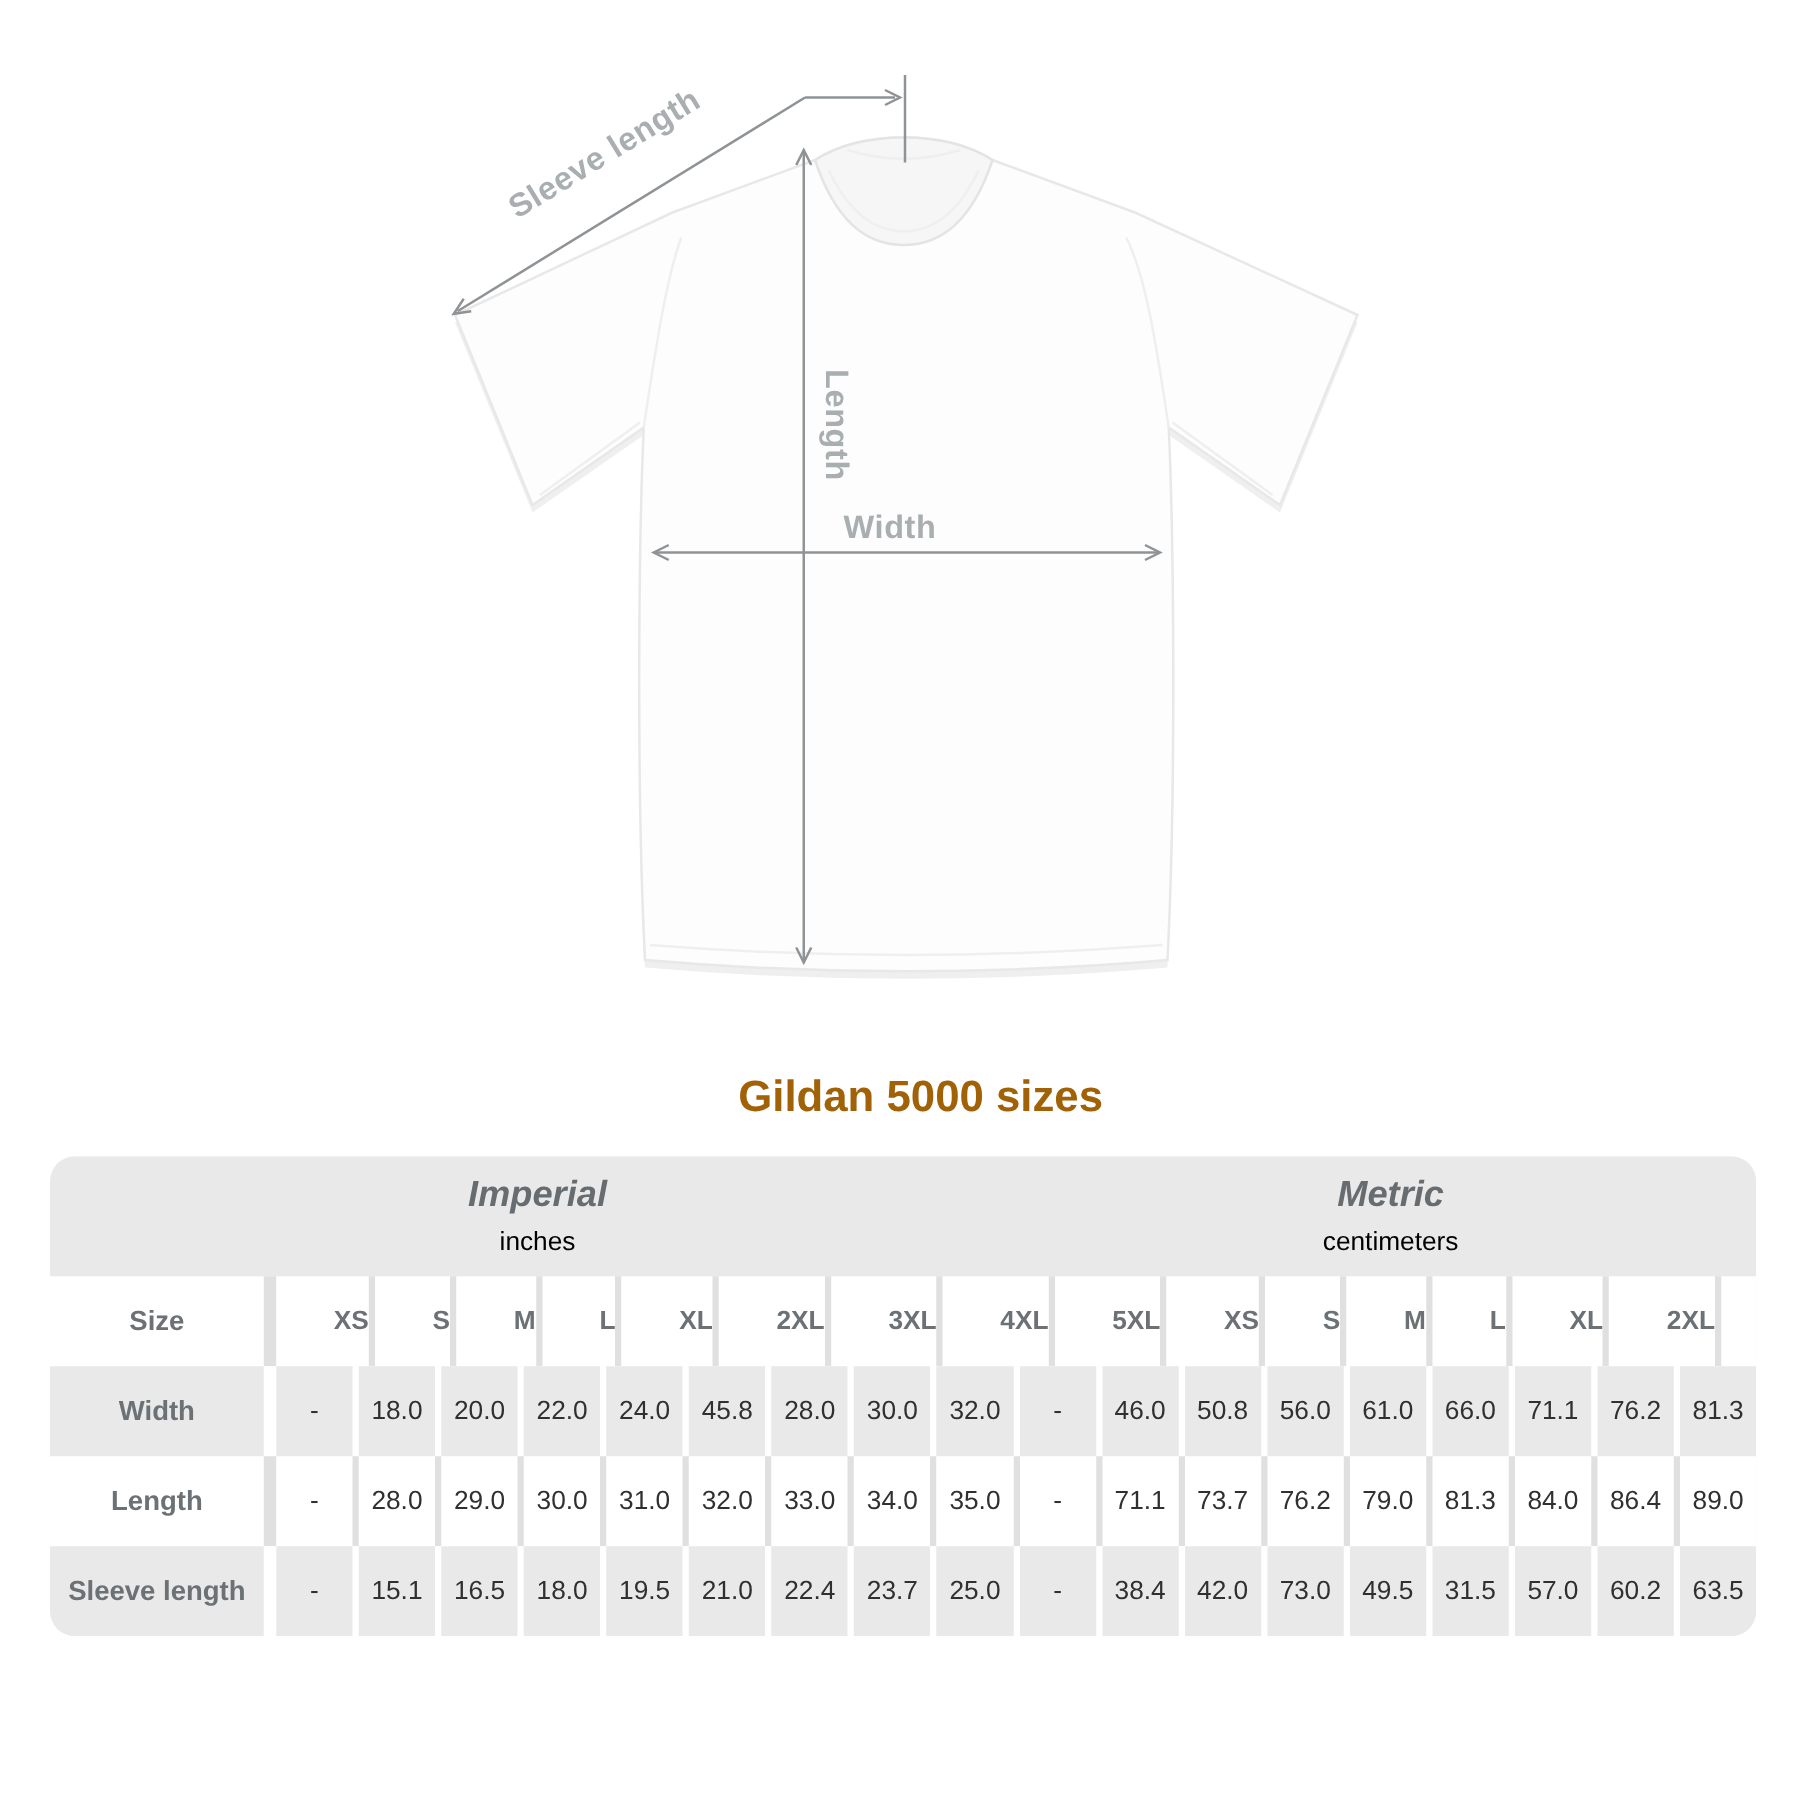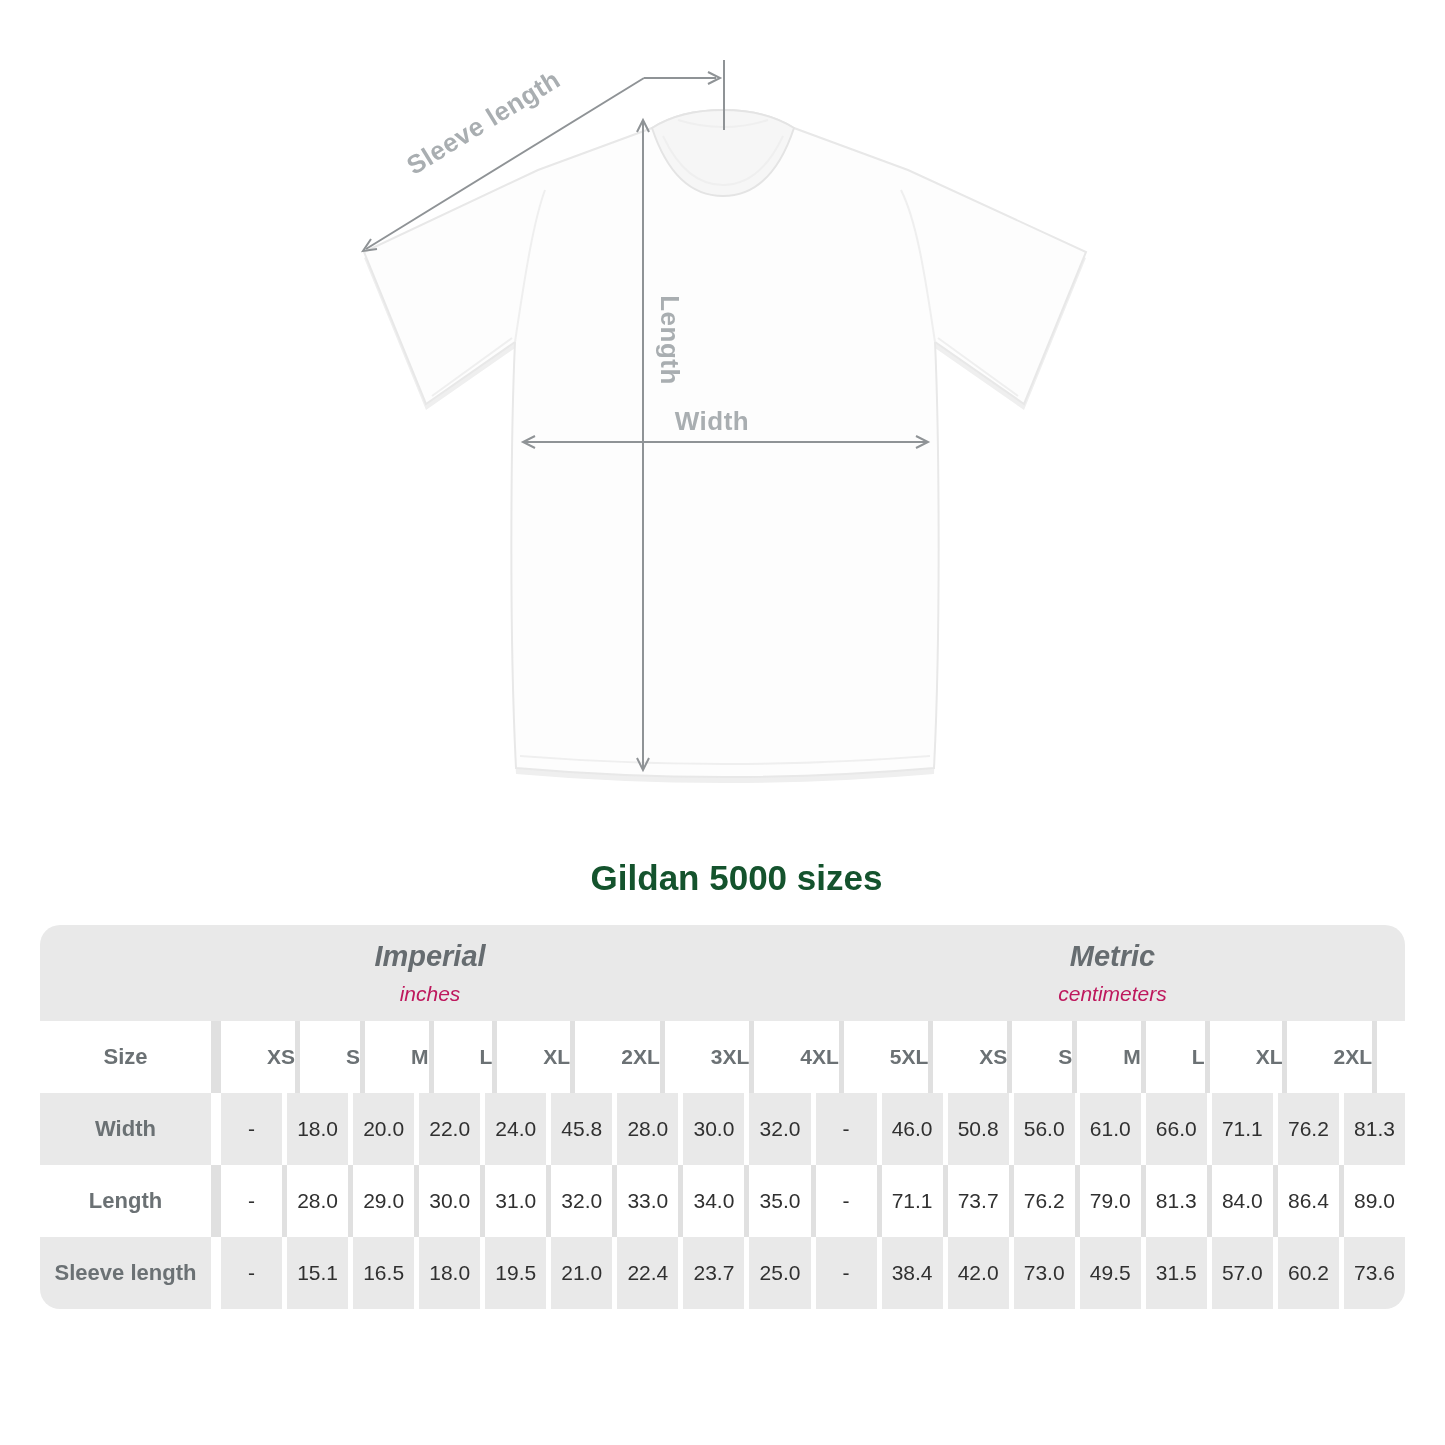--- a/index.html
+++ b/index.html
@@ -8,30 +8,30 @@
            background:#fff; overflow:hidden; font-family:"Liberation Sans", sans-serif; }
 
   
   .diagram { width:1445px; height:828px; }
   .diagram svg { display:block; width:100%; height:100%; }
   .dim  { font:bold 26px "Liberation Sans", sans-serif; fill:#a9aeb1; letter-spacing:0.5px; }
   .mline { stroke:#8f9396; stroke-width:2; fill:none; }
   .seam { stroke:#efefef; stroke-width:2; fill:none; }
 
   
-  .title    { text-align:center; font-size:35px; font-weight:700; color:#14532d; margin-top:30px;padding-left:28px; }
+  .title    { text-align:center; font-size:35px; font-weight:700; color:#a16207; margin-top:30px;padding-left:28px; }
   .subtitle { text-align:center; font-size:21px; font-style:italic; color:#474747; margin-top:11px; }
 
   
   .size-table { margin:27px 40px 0; border-radius:20px; overflow:hidden; }
   .band { height:96px; background:#e9e9e9; display:flex; }
   .band-left  { width:780px; display:flex; flex-direction:column; align-items:center; justify-content:center; }
   .band-right { flex:1;      display:flex; flex-direction:column; align-items:center; justify-content:center; }
   .glabel { font-size:29px; font-weight:700; font-style:italic; color:#666c70; }
-  .gunit  { font-size:21px; font-style:italic; color:#be185d; margin-top:9px;text-align:right; }
+  .gunit  { font-size:21px; color:#000000; margin-top:9px;text-align:right; }
 
   .trow { display:grid; grid-template-columns:171px 0px repeat(18, 1fr); column-gap:5px; height:72px; }
   .trow.light { background:#e0e0e0; }   
   .trow.light .cell { background:#ffffff; }
   .trow.shade { background:#ffffff; }   
   .trow.shade .cell { background:#e9e9e9; }
   .cell { display:flex; align-items:center; justify-content:center; font-size:21px; color:#303030; }
   .rowhead { font-weight:700; font-size:22px; color:#6b7174; }
   .shead   { font-weight:700; font-size:21px; color:#6b7174;padding-left:46px; }
   .spacer  { background:transparent; }
@@ -174,17 +174,17 @@
       <div class="cell">23.7</div>
       <div class="cell">25.0</div>
       <div class="cell">-</div>
       <div class="cell">38.4</div>
       <div class="cell">42.0</div>
       <div class="cell">73.0</div>
       <div class="cell">49.5</div>
       <div class="cell">31.5</div>
       <div class="cell">57.0</div>
       <div class="cell">60.2</div>
-      <div class="cell">73.6</div>
+      <div class="cell">63.5</div>
     </div>
 
   </div>
 </div>
 
 </body></html>

